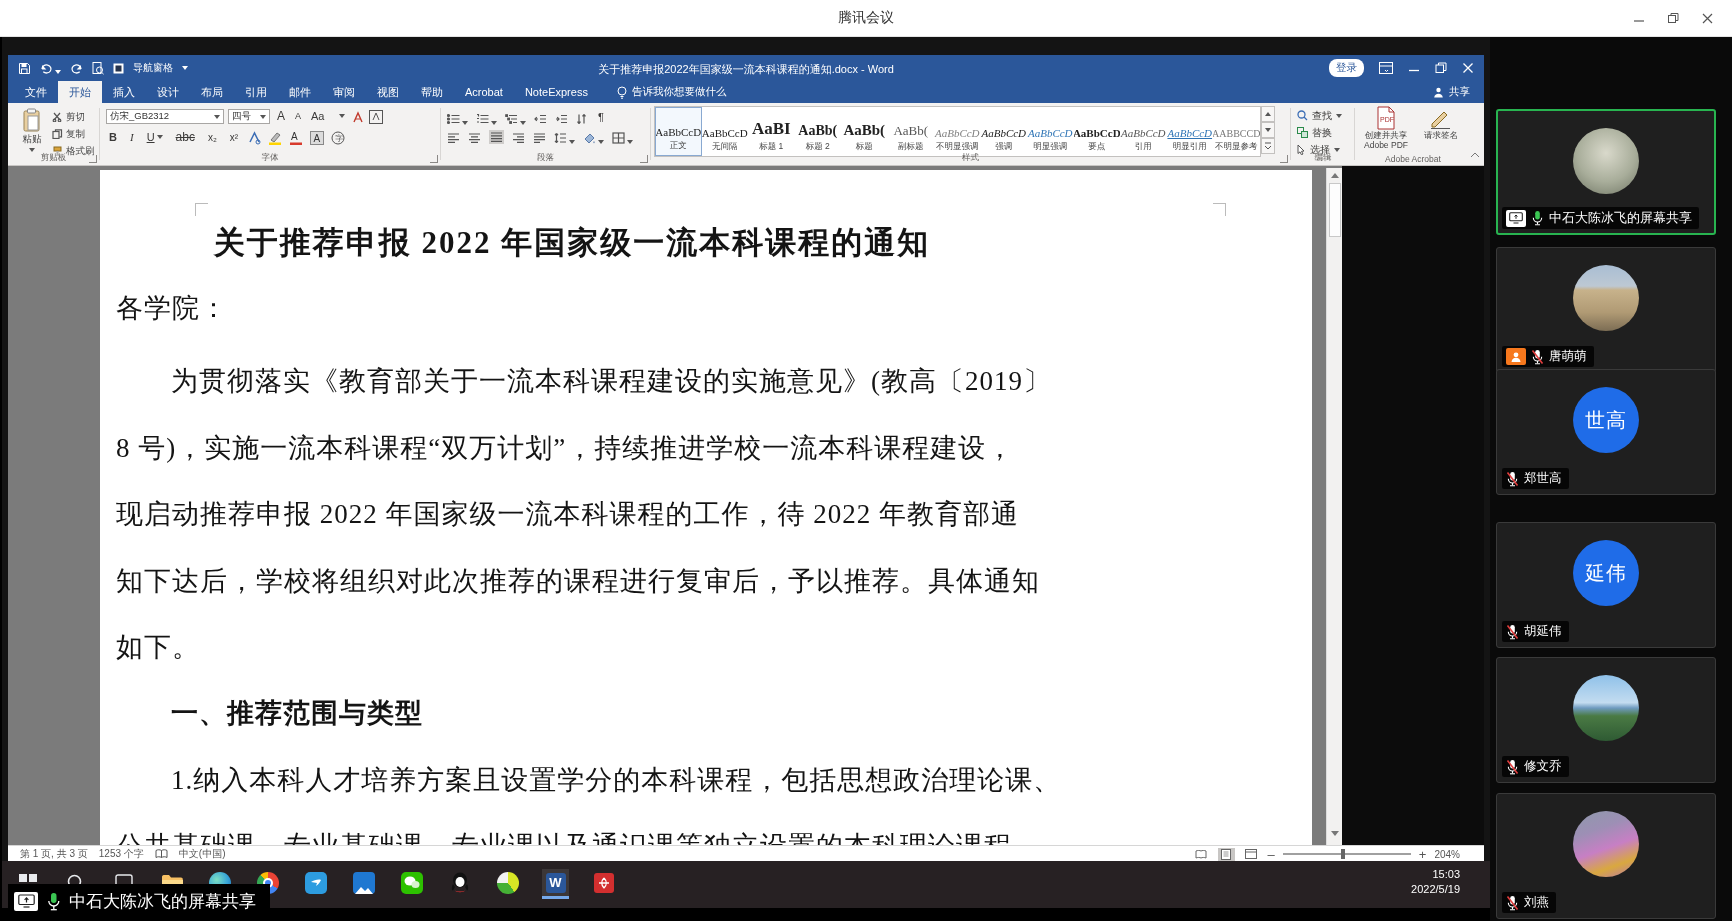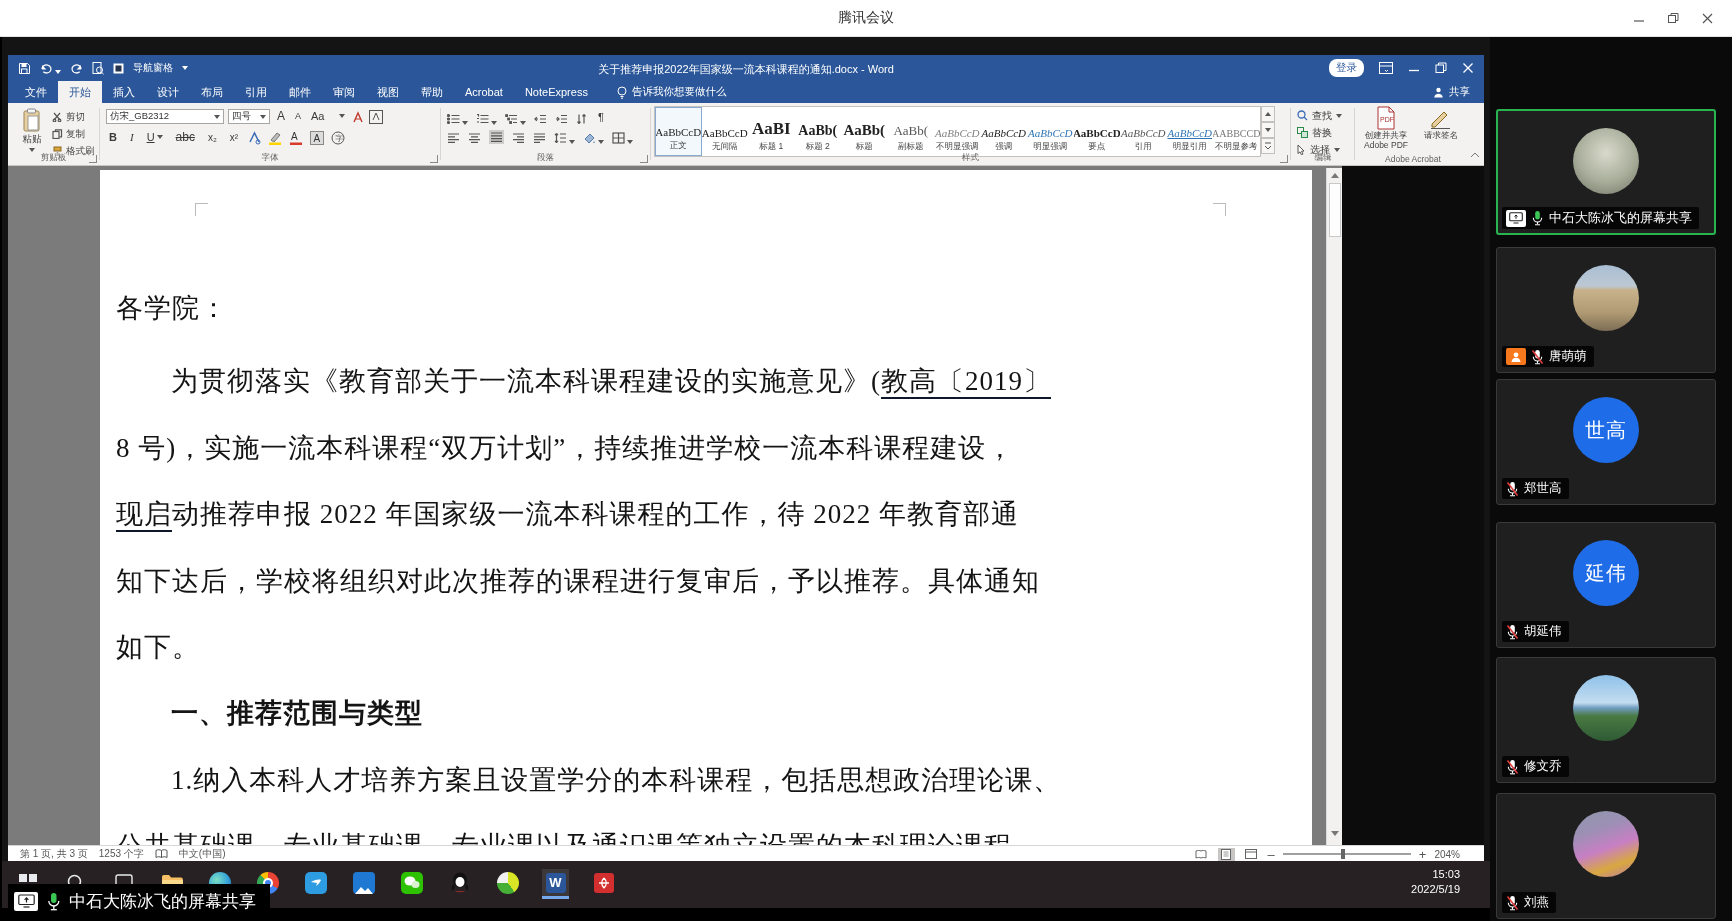--- a/index.html
+++ b/index.html
@@ -44,21 +44,21 @@
   .gitem .pv{font-family:"Liberation Serif",serif;font-size:11px;color:#222;white-space:nowrap}
   .gitem .lb{font-size:8.5px;color:#444;white-space:nowrap;margin-top:2px}
   .gitem.sel{border:1px solid #89a9d1;background:#f3f8fd}
   .gscroll{position:absolute;display:flex;flex-direction:column}
   .gsbtn{width:14px;height:16px;border:1px solid #c3c1bf;background:#f7f6f5;display:flex;align-items:center;justify-content:center;box-sizing:border-box}
   .edit-row{display:flex;align-items:center;gap:4px;font-size:10px;color:#3b3a39;height:15px}
   
   .w-doc{left:8px;top:166px;width:1334px;height:679px;background:#7b7b7b;overflow:hidden}
   .page{position:absolute;left:92px;top:4px;width:1212px;height:700px;background:#fff}
   .dline{position:absolute;left:108px;width:912px;font-size:27px;color:#141414;letter-spacing:1px;white-space:nowrap;font-family:"Liberation Serif",serif}
-  .u{border-bottom:2px solid #0f172a;padding-bottom:1px}
+  .u{border-bottom:2px solid #ffffff;padding-bottom:1px}
   .cmark{position:absolute;width:12px;height:12px}
   .doc-scroll{position:absolute;left:1318px;top:2px;width:16px;height:677px;background:#f2f1f0;border-left:1px solid #dcdcdc}
   .tri-up{width:0;height:0;border-left:4px solid transparent;border-right:4px solid transparent;border-bottom:5px solid #777;margin:5px auto}
   .tri-dn{width:0;height:0;border-left:4px solid transparent;border-right:4px solid transparent;border-top:5px solid #777;margin:5px auto}
   .black-patch{left:1342px;top:166px;width:142px;height:679px;background:#0c0c0c}
   
   .w-status{left:8px;top:845px;width:1476px;height:16px;background:#fff;border-top:1px solid #d6d6d6;box-sizing:border-box;font-size:10px;color:#555}
   .w-status .lft{position:absolute;left:12px;top:1px;display:flex;gap:11px;align-items:center;height:14px}
   .w-status .rgt{position:absolute;right:24px;top:1px;display:flex;gap:8px;align-items:center;height:14px}
   .viewico{width:17px;height:13px;display:flex;align-items:center;justify-content:center}
@@ -554,20 +554,21 @@
         <path d="M1 6l4-4 4 4" fill="none" stroke="#777"></path>
       </svg>
     </div>
 </div>
 
 <div class="abs w-doc">
   <div class="page"></div>
   <div class="cmark" style="left:187px;top:37px;border-left:1px solid #bbb;border-top:1px solid #bbb"></div>
   <div class="cmark" style="left:1205px;top:37px;border-right:1px solid #bbb;border-top:1px solid #bbb"></div>
 
+  <div class="dline" style="top:56px;text-align:center;font-size:31px;font-weight:bold;letter-spacing:2px">关于推荐申报 2022 年国家级一流本科课程的通知</div>
   <div class="dline" style="top:124px">各学院：</div>
   <div class="dline" style="top:197px;padding-left:55px"><span>为贯彻落实《教育部关于一流本科课程建设的实施意见》(</span><span class="u">教高〔2019〕</span></div>
   <div class="dline" style="top:264px">8 号)，实施一流本科课程“双万计划”，持续推进学校一流本科课程建设，</div>
   <div class="dline" style="top:330px"><span class="u">现启</span><span>动推荐申报 2022 年国家级一流本科课程的工作，待 2022 年教育部通</span></div>
   <div class="dline" style="top:397px">知下达后，学校将组织对此次推荐的课程进行复审后，予以推荐。具体通知</div>
   <div class="dline" style="top:463px">如下。</div>
   <div class="dline" style="top:529px;padding-left:55px;font-weight:bold">一、推荐范围与类型</div>
   <div class="dline" style="top:596px;padding-left:55px">1.纳入本科人才培养方案且设置学分的本科课程，包括思想政治理论课、</div>
   <div class="dline" style="top:662px">公共基础课、专业基础课、专业课以及通识课等独立设置的本科理论课程</div>
 
@@ -763,21 +764,21 @@
           <path d="M2.3 7.8a4.2 4.2 0 0 0 8.4 0" fill="none" stroke="#fff" stroke-width="1.1"></path>
           <line x1="6.5" y1="12" x2="6.5" y2="14.2" stroke="#fff" stroke-width="1.1"></line>
           <line x1="4" y1="14.8" x2="9" y2="14.8" stroke="#fff" stroke-width="1.1"></line>
           <line x1="1.5" y1="1.5" x2="11.5" y2="14.5" stroke="#e03e3e" stroke-width="1.6"></line>
         </svg>
       </span>
     <span>唐萌萌</span>
   </div>
 </div>
 
-<div class="tile" style="top:379px">
+<div class="tile" style="top:369px">
   <div class="avatar txt">世高</div>
   <div class="namebar">
     <span>
         <svg width="13" height="16">
           <rect x="4.2" y="1" width="4.6" height="8.5" rx="2.3" fill="#fff"></rect>
           <path d="M2.3 7.8a4.2 4.2 0 0 0 8.4 0" fill="none" stroke="#fff" stroke-width="1.1"></path>
           <line x1="6.5" y1="12" x2="6.5" y2="14.2" stroke="#fff" stroke-width="1.1"></line>
           <line x1="4" y1="14.8" x2="9" y2="14.8" stroke="#fff" stroke-width="1.1"></line>
           <line x1="1.5" y1="1.5" x2="11.5" y2="14.5" stroke="#e03e3e" stroke-width="1.6"></line>
         </svg>

